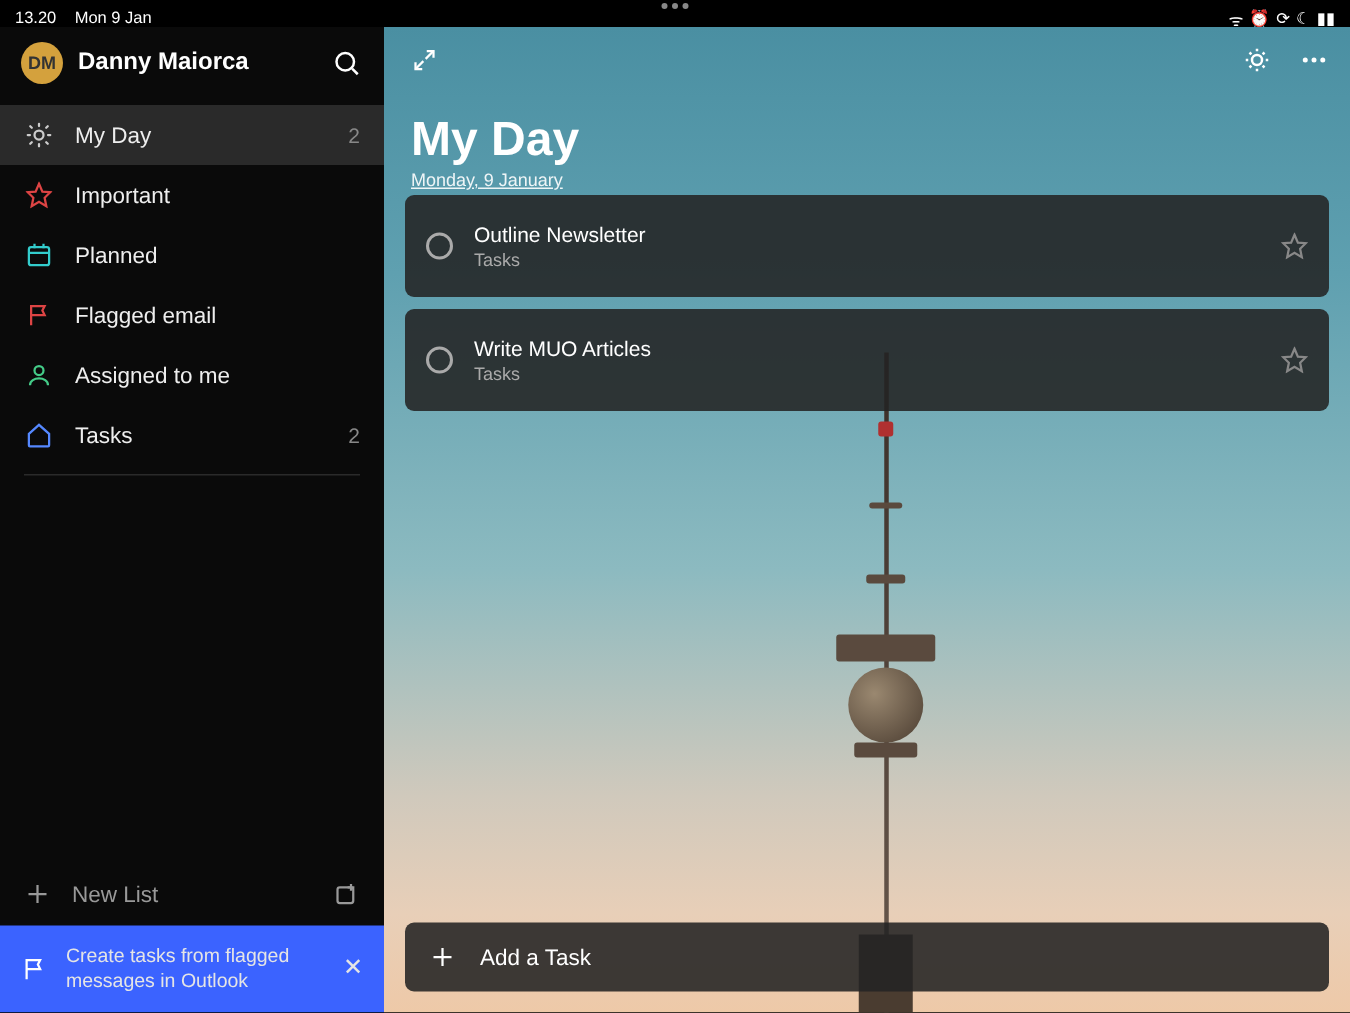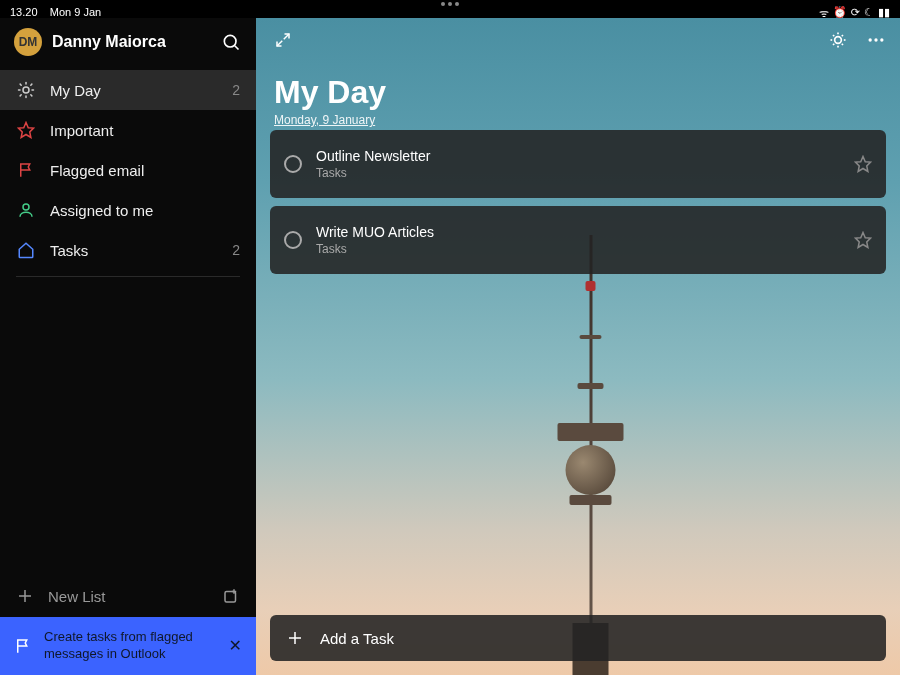--- a/index.html
+++ b/index.html
@@ -32,21 +32,21 @@
   .sb-header .icon-btn { width: 22px; height: 22px; display: flex; align-items: center; justify-content: center; cursor: pointer; }
   .sb-list { flex: 1; padding-top: 6px; }
   .sb-item { display: flex; align-items: center; gap: 14px; padding: 10px 16px; cursor: pointer; color: #eee; font-size: 15px; }
   .sb-item.active { background: #2a2a2a; }
   .sb-item .icon { width: 20px; height: 20px; display: flex; align-items: center; justify-content: center; color: #bbb; }
   .sb-item .label { flex: 1; }
   .sb-item .count { color: #888; font-size: 14px; }
   .sb-divider { height: 1px; background: #2a2a2a; margin: 6px 16px; }
   .sb-newlist { display: flex; align-items: center; gap: 14px; padding: 12px 16px; color: #999; font-size: 15px; cursor: pointer; }
   .sb-newlist .spacer { flex: 1; }
-  .sb-banner { background: #3b63ff; padding: 12px 14px; display: flex; align-items: center; gap: 12px; color: #0f172a; font-size: 13px; line-height: 1.3; }
+  .sb-banner { background: #3b63ff; padding: 12px 14px; display: flex; align-items: center; gap: 12px; color: #e5e5e5; font-size: 13px; line-height: 1.3; }
   .sb-banner .txt { flex: 1; }
   .sb-banner .close { cursor: pointer; font-size: 16px; }
 
   
   .main { flex: 1; position: relative; overflow: hidden;
     background: linear-gradient(to bottom,
       #4a8fa2 0%, #5fa0b0 25%, #8cbac0 55%, #d0c9bc 78%, #e8cfb8 90%, #eec9a8 100%);
   }
   
   .tower { position: absolute; bottom: 0; left: 52%; transform: translateX(-50%); z-index: 0; }
@@ -142,20 +142,31 @@
       <div class="sb-item">
         <span class="icon">
           <svg width="18" height="18" viewBox="0 0 24 24" fill="none" stroke="#d44" stroke-width="2">
               <polygon points="12 2 15 9 22 9.5 17 14.5 18.5 22 12 18 5.5 22 7 14.5 2 9.5 9 9"></polygon>
             </svg>
         </span>
         <span class="label">Important</span>
       </div>
       <div class="sb-item">
         <span class="icon">
+          <svg width="18" height="18" viewBox="0 0 24 24" fill="none" stroke="#3cc" stroke-width="2">
+              <rect x="3" y="5" width="18" height="16" rx="2"></rect>
+              <line x1="3" y1="10" x2="21" y2="10"></line>
+              <line x1="8" y1="2" x2="8" y2="6"></line>
+              <line x1="16" y1="2" x2="16" y2="6"></line>
+            </svg>
+        </span>
+        <span class="label">Planned</span>
+      </div>
+      <div class="sb-item">
+        <span class="icon">
           <svg width="18" height="18" viewBox="0 0 24 24" fill="none" stroke="#d44" stroke-width="2">
               <path d="M5 21V4h12l-2 4 2 4H5"></path>
             </svg>
         </span>
         <span class="label">Flagged email</span>
       </div>
       <div class="sb-item">
         <span class="icon">
           <svg width="18" height="18" viewBox="0 0 24 24" fill="none" stroke="#4c8" stroke-width="2">
               <circle cx="12" cy="8" r="4"></circle>

